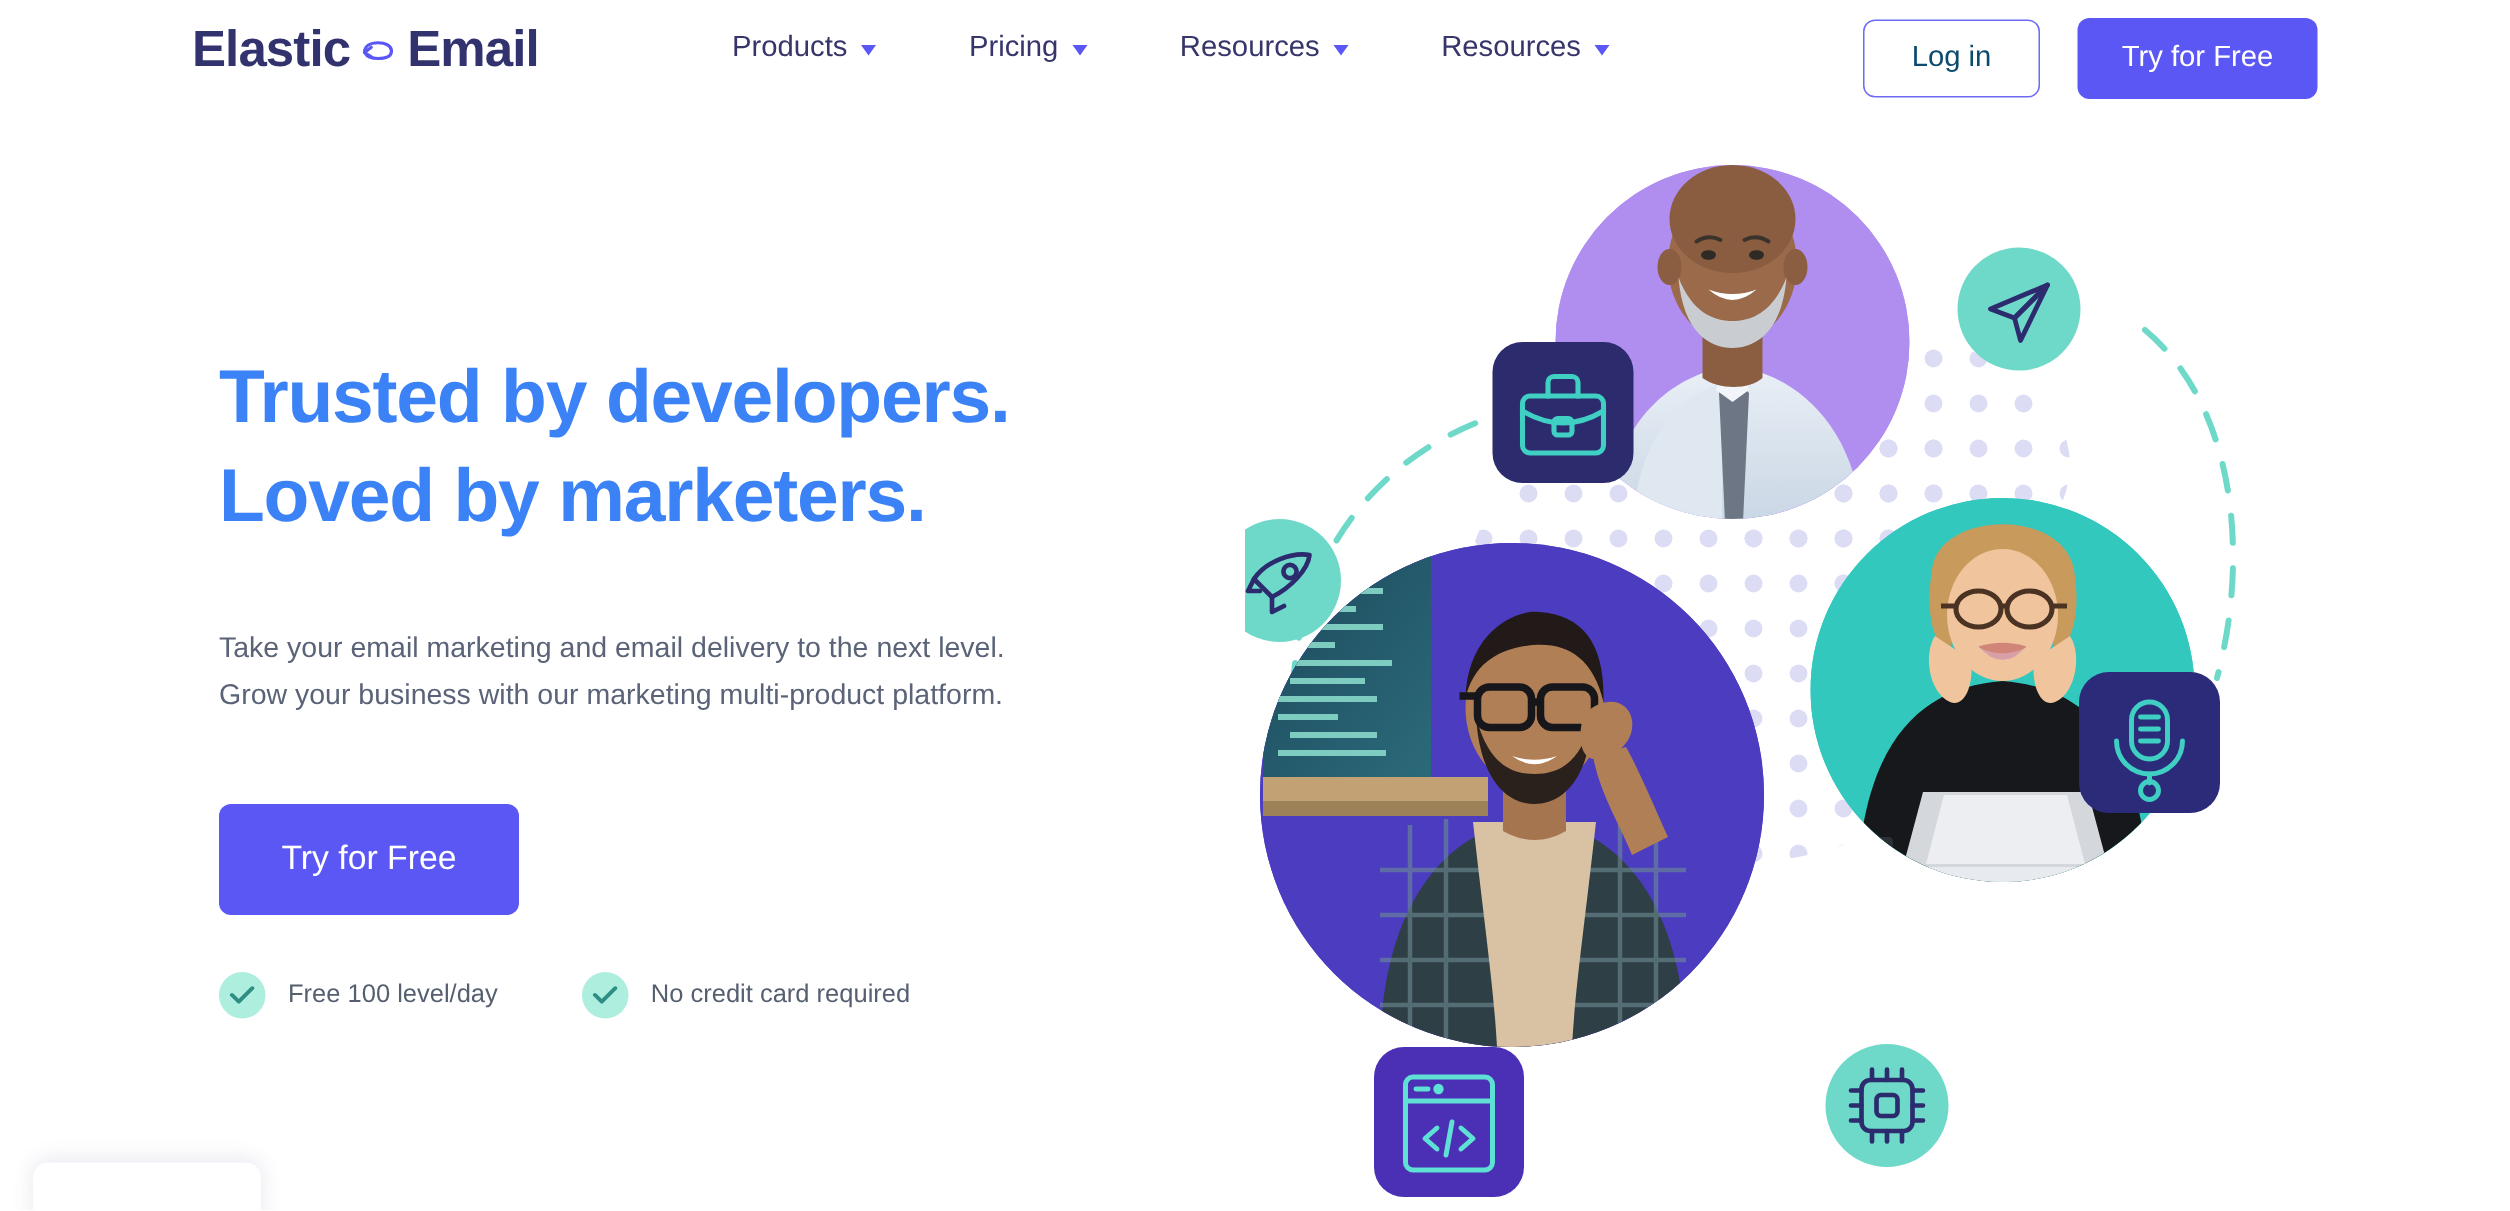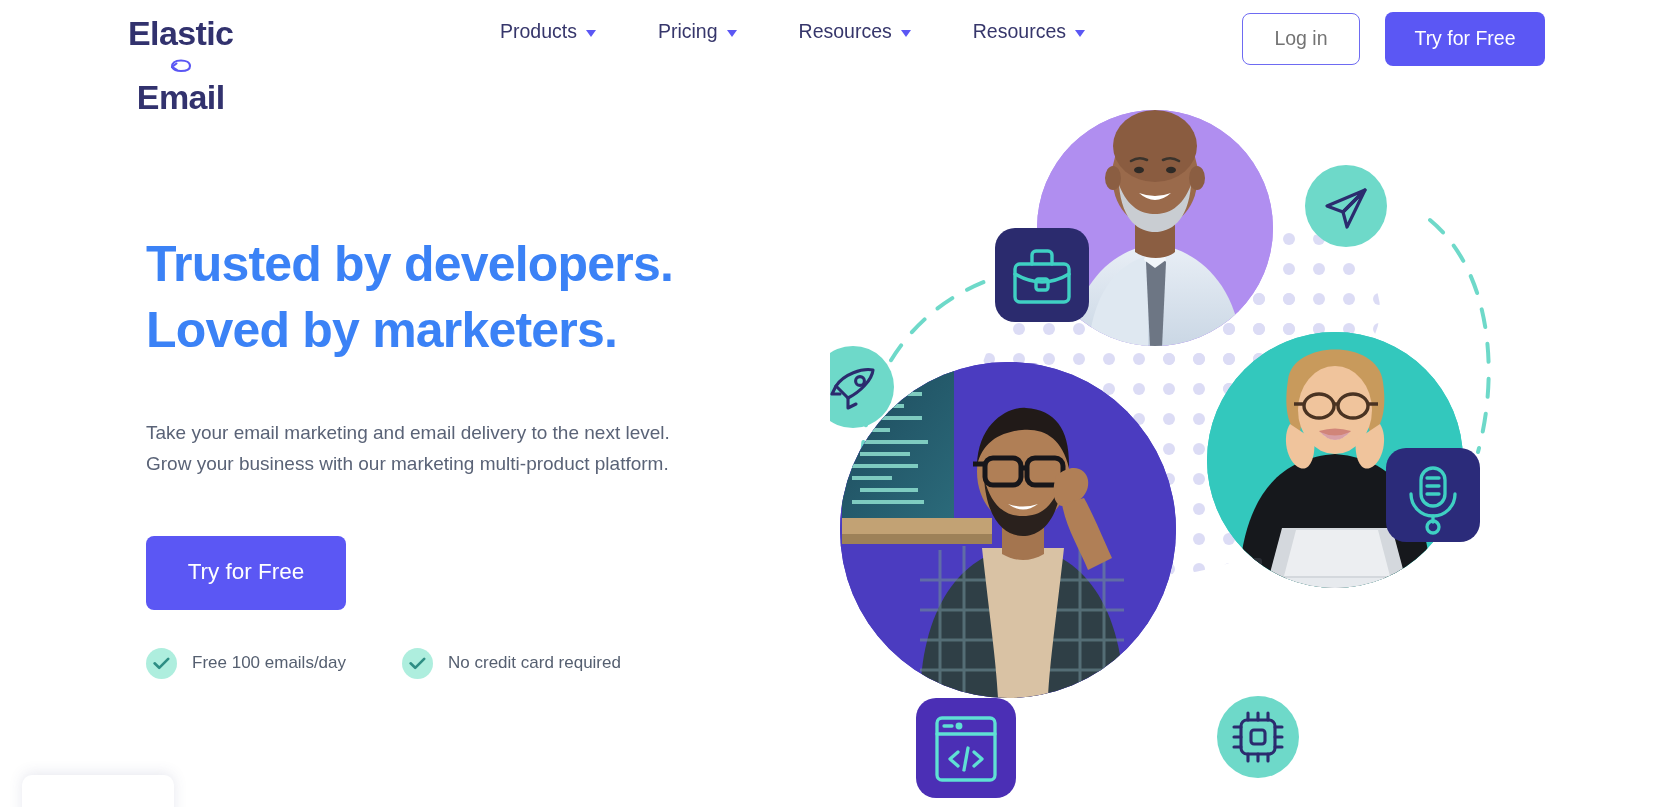--- a/index.html
+++ b/index.html
@@ -35,38 +35,37 @@
 
   .logo {
     position: absolute;
     left: 128px;
     top: 16px;
     display: flex;
     align-items: center;
     gap: 4px;
     text-decoration: none;
     cursor: pointer;
-    flex-direction: column;
   }
   .logo-text {
     font-size: 34px;
     font-weight: 700;
     color: #32326e;
     letter-spacing: -0.6px;
     line-height: 1;
   }
   .logo-loop {
     display: inline-flex;
     align-items: center;
     margin: 0 2px;
   }
 
   .main-nav {
     position: absolute;
-    left: 500px;
+    left: 488px;
     top: 22px;
     display: flex;
     align-items: flex-end;
     gap: 62px;
   }
   .nav-item {
     display: flex;
     align-items: center;
     gap: 9px;
     cursor: pointer;
@@ -104,21 +103,21 @@
     align-items: center;
     justify-content: center;
     line-height: 1;
     white-space: nowrap;
   }
   .btn-login {
     width: 118px;
     height: 52px;
     border: 1.6px solid #6e6bf2;
     background: #ffffff;
-    color: #737373;
+    color: #0c4a6e;
   }
   .btn-trial-header {
     width: 160px;
     height: 54px;
     border: none;
     background: #5b57f4;
     color: #ffffff;
   }
 
   
@@ -265,21 +264,21 @@
 
     <button class="btn btn-trial-hero">Try for Free</button>
 
     <div class="feature-row">
       <div class="feature">
         <span class="feature-check">
           <svg width="17" height="13" viewBox="0 0 17 13">
             <path d="M1.6 6.3 L6.2 10.8 L15.2 1.8" fill="none" stroke="#2e8e84" stroke-width="2.6" stroke-linecap="round" stroke-linejoin="round"></path>
           </svg>
         </span>
-        <span class="feature-label">Free 100 emails/day</span>
+        <span class="feature-label">Free 100 level/day</span>
       </div>
       <div class="feature">
         <span class="feature-check">
           <svg width="17" height="13" viewBox="0 0 17 13">
             <path d="M1.6 6.3 L6.2 10.8 L15.2 1.8" fill="none" stroke="#2e8e84" stroke-width="2.6" stroke-linecap="round" stroke-linejoin="round"></path>
           </svg>
         </span>
         <span class="feature-label">No credit card required</span>
       </div>
     </div>

